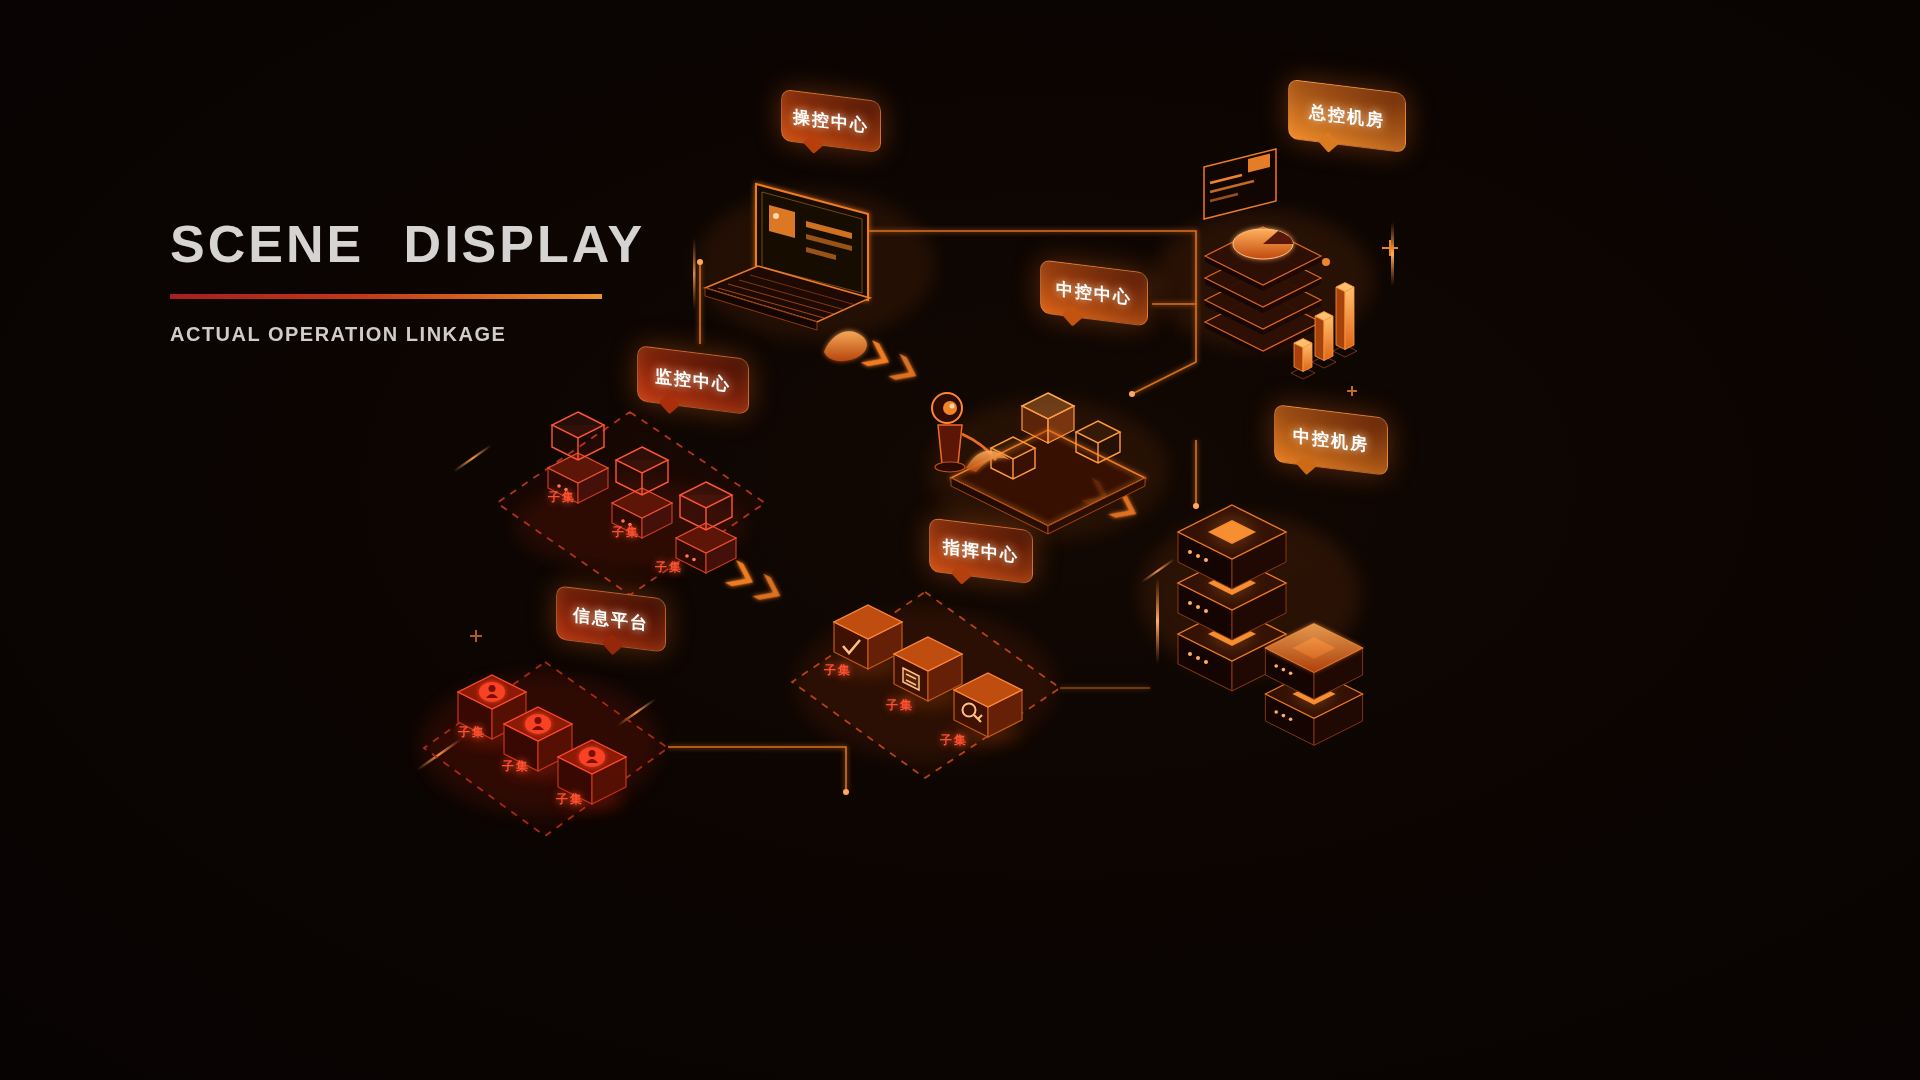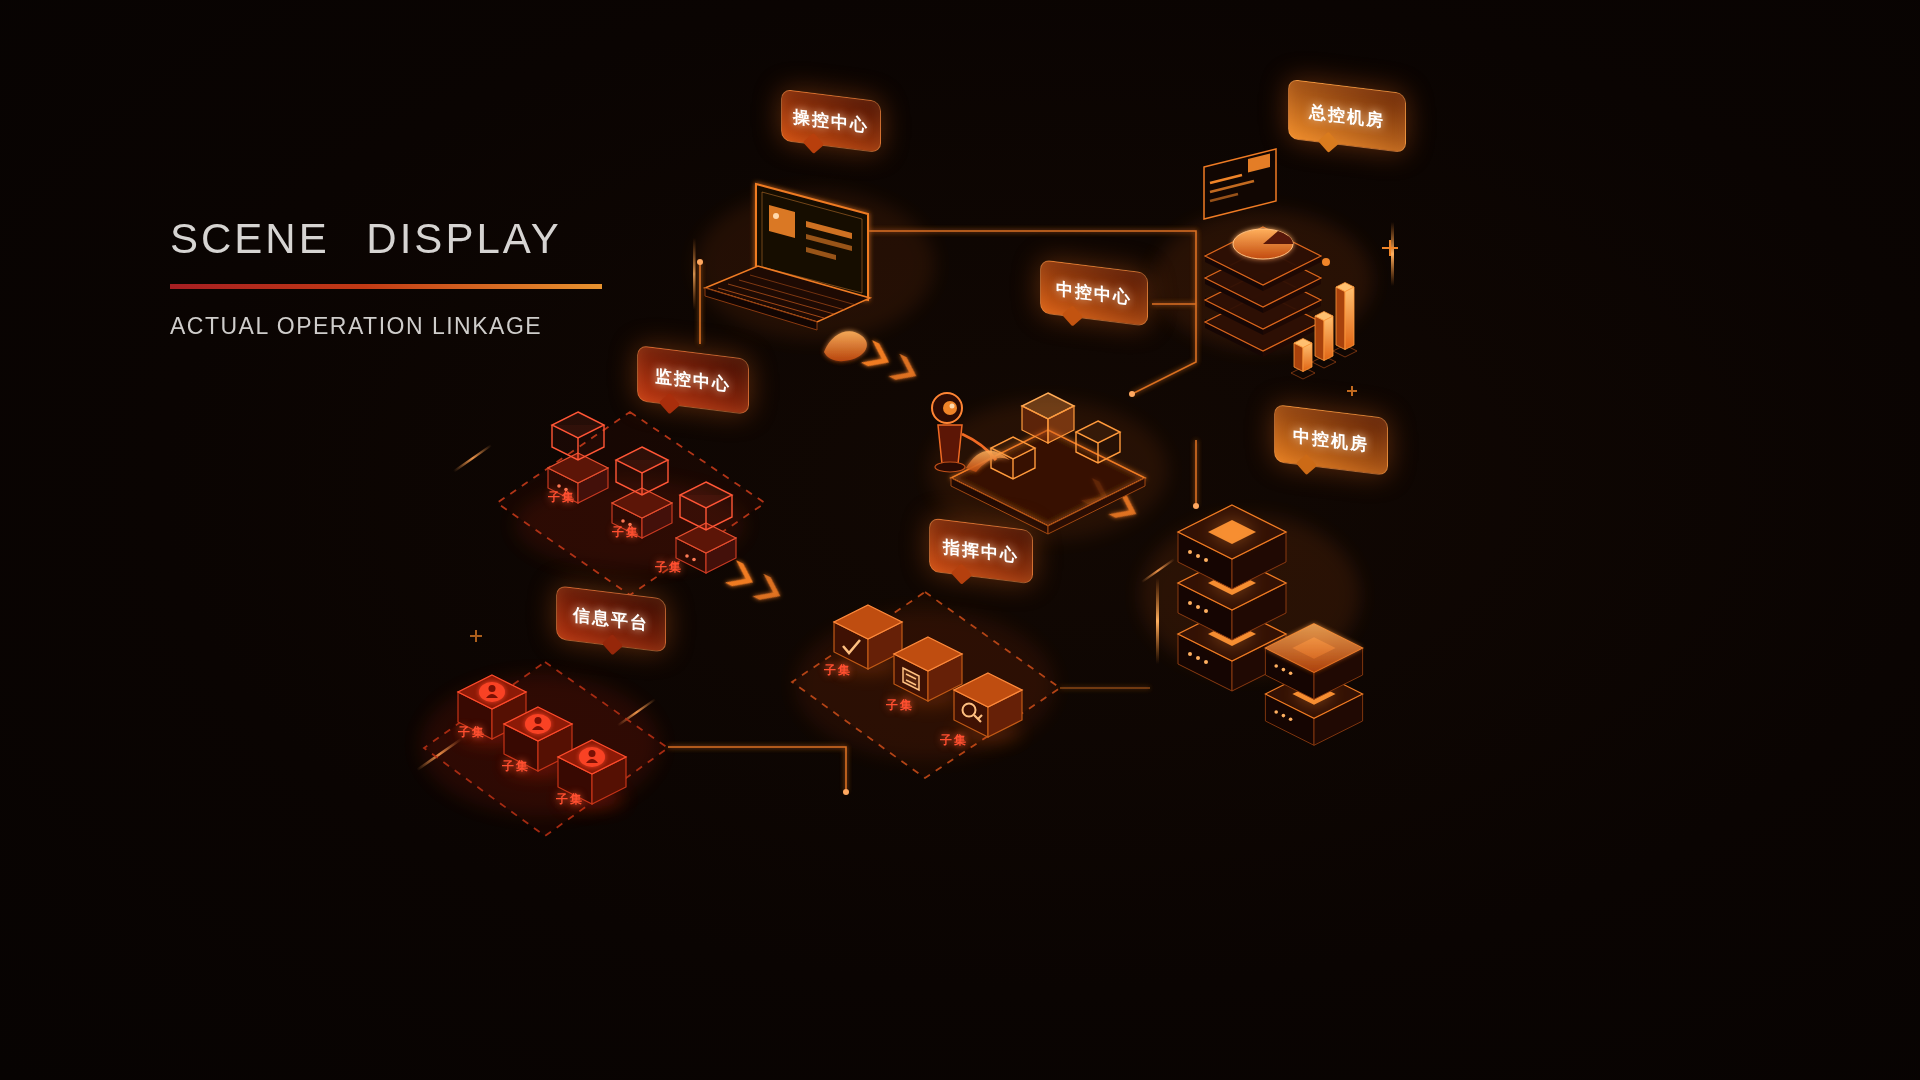--- a/index.html
+++ b/index.html
@@ -7,29 +7,29 @@
   .stage{
     position:relative; width:1920px; height:1080px;
     background:radial-gradient(ellipse at 55% 45%, #120803 0%, #0a0402 60%, #070302 100%);
     font-family:"Liberation Sans","DejaVu Sans",sans-serif;
   }
   .art{ position:absolute; left:0; top:0; width:1920px; height:1080px; }
 
   
   .title-block{ position:absolute; left:170px; top:218px; width:520px; }
   .title-block h1{
-    font-size:42px; font-weight:normal; color:#d6d4d2;
+    font-size:52px; font-weight:bold; color:#d6d4d2;
     letter-spacing:3px; word-spacing:22px; line-height:1;
   }
   .underline{
     margin-top:24px; width:432px; height:5px;
     background:linear-gradient(90deg,#a61e22,#c23a14 45%,#e8932f);
   }
   .title-block h2{
-    margin-top:24px; font-size:23px; font-weight:normal; color:#cfcdcb;
+    margin-top:24px; font-size:20px; font-weight:bold; color:#cfcdcb;
     letter-spacing:1.5px;
   }
 
   
   .callout{
     position:absolute; border-radius:10px;
     display:flex; align-items:center; justify-content:center;
     transform:skewY(7deg);
     border:1px solid rgba(255,170,90,.45);
     box-shadow:0 0 28px rgba(240,110,30,.35), inset 0 0 14px rgba(255,160,80,.18);

